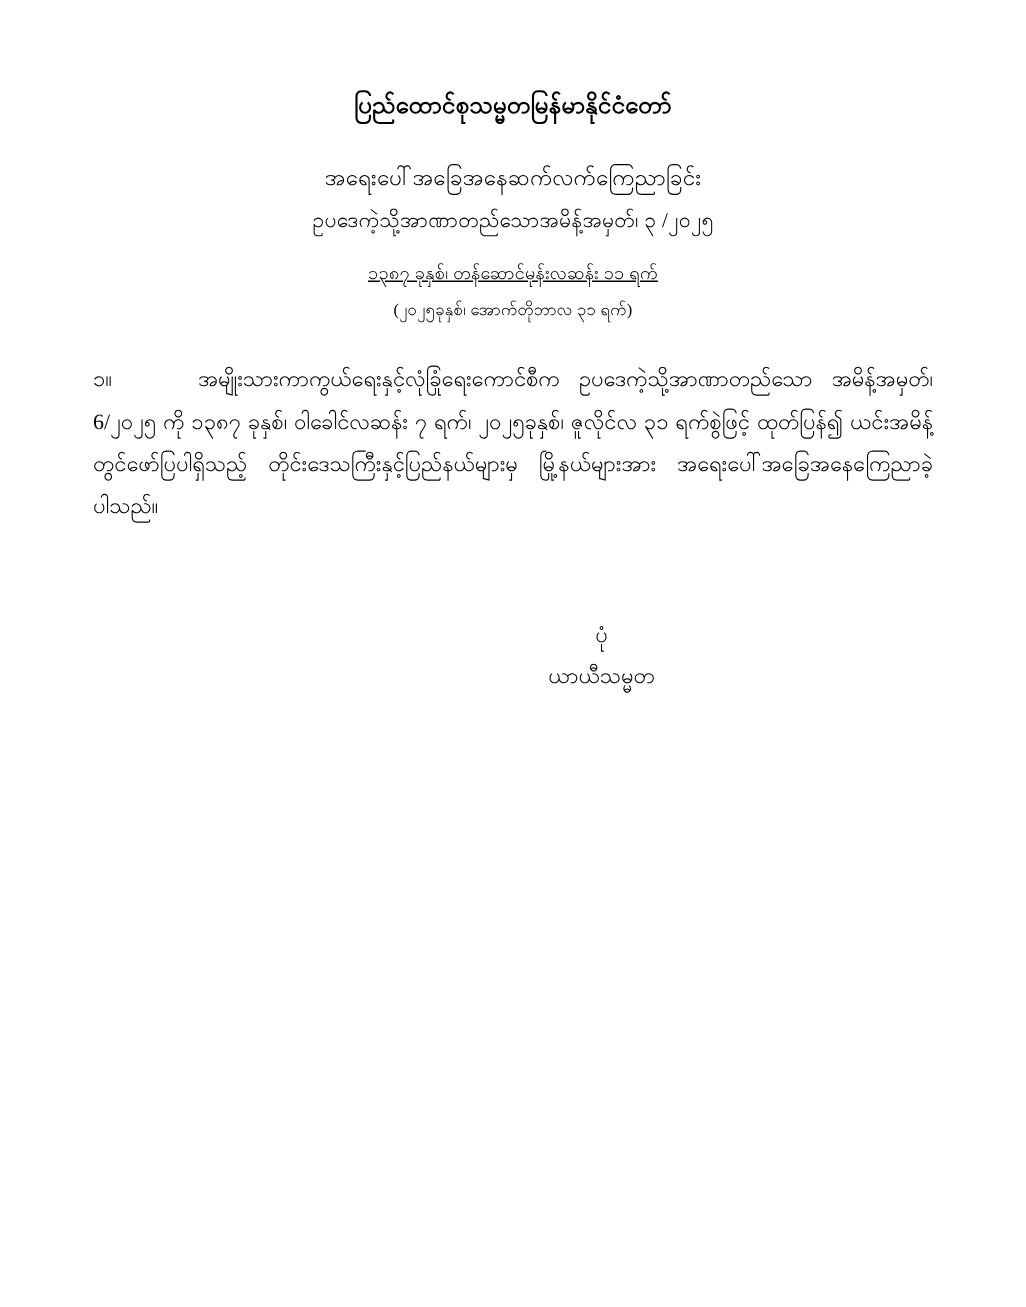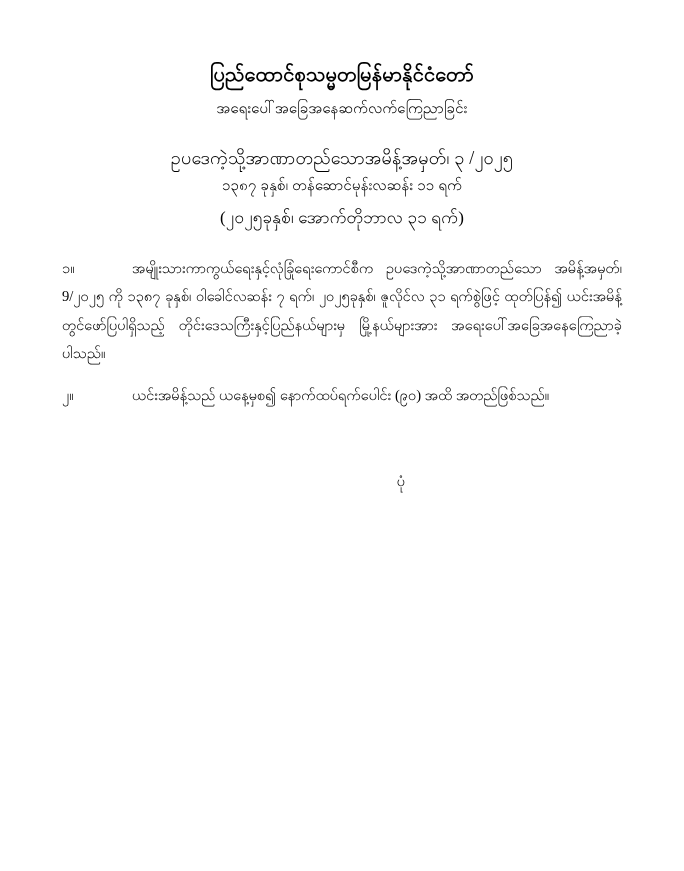--- a/index.html
+++ b/index.html
@@ -26,37 +26,38 @@
     margin-top: 58px;
   }
   .header .line {
     line-height: 1.62;
     font-size: 15.5px;
     letter-spacing: 0.2px;
   }
   .header .line.l1,
   .header .line.l2 {
     font-weight: bold;
-    font-size: 20px;
+    font-size: 16px;
   }
   .header .line.l3 {
-    margin-top: 6px;
+    margin-top: 23px;
     font-size: 15px;
   }
   .header .line.l4 {
-    margin-top: 23px;
-    font-size: 18px;
+    margin-top: 6px;
+    font-size: 14px;
   }
   .header .line.l5 {
-    margin-top: 0;
-    font-size: 15px;
+    margin-top: 13px;
+    font-size: 12px;
+    text-decoration: underline;
   }
   .header .line.l6 {
     margin-top: 7px;
-    font-size: 17px;
+    font-size: 11px;
     text-align: center;
   }
   .body-block {
     margin-top: 22px;
   }
   .para {
     position: relative;
     text-align: justify;
     text-justify: inter-word;
     line-height: 1.95;
@@ -94,26 +95,24 @@
     <div class="line l1">ပြည်ထောင်စုသမ္မတမြန်မာနိုင်ငံတော်</div>
     <div class="line l3">အရေးပေါ်အခြေအနေဆက်လက်ကြေညာခြင်း</div>
     <div class="line l4">ဥပဒေကဲ့သို့အာဏာတည်သောအမိန့်အမှတ်၊ ၃ /၂၀၂၅</div>
     <div class="line l5">၁၃၈၇ ခုနှစ်၊ တန်ဆောင်မုန်းလဆန်း ၁၁ ရက်</div>
     <div class="line l6">(၂၀၂၅ခုနှစ်၊ အောက်တိုဘာလ ၃၁ ရက်)</div>
   </div>
 
   <div class="body-block">
 
     <div class="para p1">
-      <span class="marker">၁။</span><span class="indent"></span><span>အမျိုးသားကာကွယ်ရေးနှင့်လုံခြုံရေးကောင်စီက ဥပဒေကဲ့သို့အာဏာတည်သော အမိန့်အမှတ်၊ 9/၂၀၂၅ ကို ၁၃၈၇ ခုနှစ်၊ ဝါခေါင်လဆန်း ၇ ရက်၊ ၂၀၂၅ခုနှစ်၊ ဇူလိုင်လ ၃၁ ရက်စွဲဖြင့် ထုတ်ပြန်၍ ယင်းအမိန့်တွင်ဖော်ပြပါရှိသည့် တိုင်းဒေသကြီးနှင့်ပြည်နယ်များမှ မြို့နယ်များအား အရေးပေါ်အခြေအနေကြေညာခဲ့ပါသည်။</span>
+      <span class="marker">၁။</span><span class="indent"></span><span>အမျိုးသားကာကွယ်ရေးနှင့်လုံခြုံရေးကောင်စီက ဥပဒေကဲ့သို့အာဏာတည်သော အမိန့်အမှတ်၊ 6/၂၀၂၅ ကို ၁၃၈၇ ခုနှစ်၊ ဝါခေါင်လဆန်း ၇ ရက်၊ ၂၀၂၅ခုနှစ်၊ ဇူလိုင်လ ၃၁ ရက်စွဲဖြင့် ထုတ်ပြန်၍ ယင်းအမိန့်တွင်ဖော်ပြပါရှိသည့် တိုင်းဒေသကြီးနှင့်ပြည်နယ်များမှ မြို့နယ်များအား အရေးပေါ်အခြေအနေကြေညာခဲ့ပါသည်။</span>
     </div>
 
-    <div class="para p2">
-      <span class="marker">၂။</span><span class="indent"></span><span>ယင်းအမိန့်သည် ယနေ့မှစ၍ နောက်ထပ်ရက်ပေါင်း (၉၀) အထိ အတည်ဖြစ်သည်။</span>
-    </div>
 
   </div>
 
   <div class="signature">
     <span class="sline">ပုံ</span>
+    <span class="sline">ယာယီသမ္မတ</span>
   </div>
 
 </div>
 
 </body></html>

